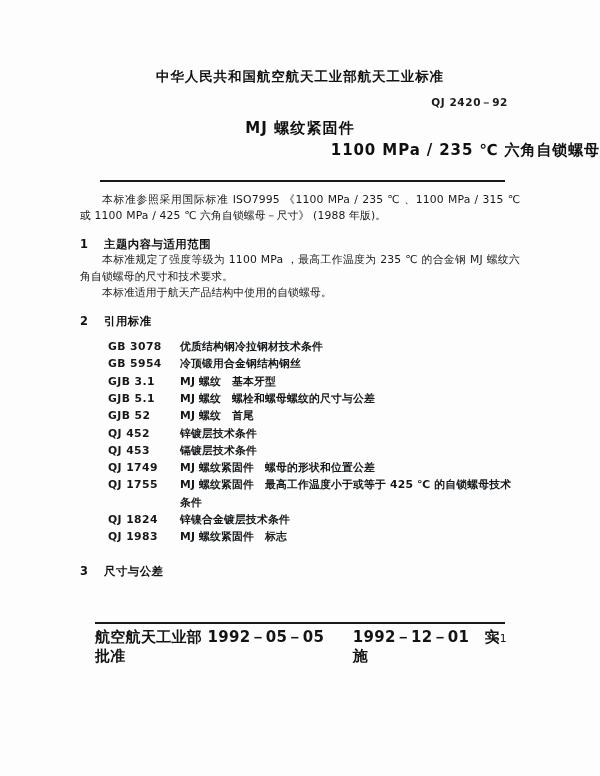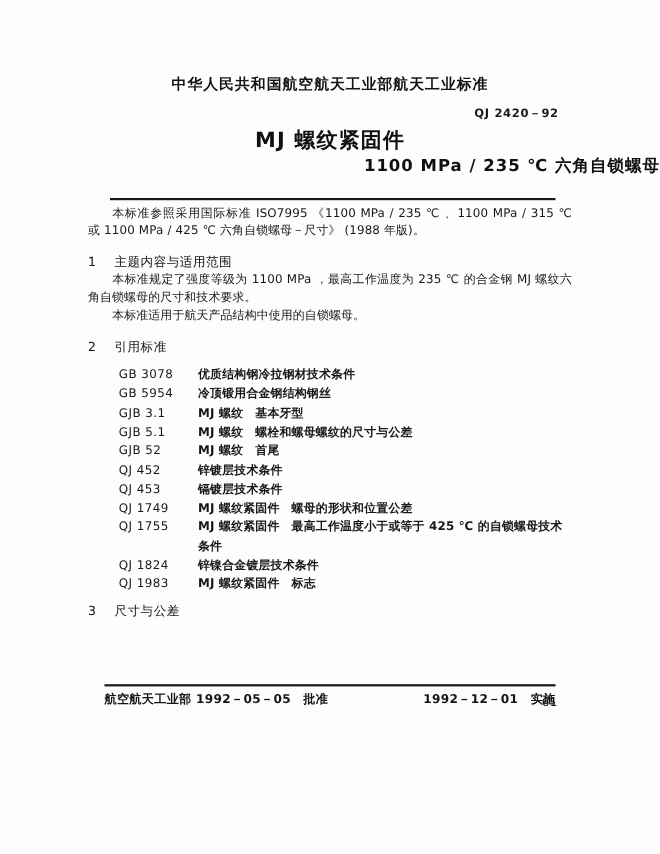--- a/index.html
+++ b/index.html
@@ -47,21 +47,21 @@
   }
 
   .doc-title {
     position: absolute;
     left: 0;
     top: 118px;
     width: 600px;
     text-align: center;
   }
   .doc-title .tline1 {
-    font-size: 19px;
+    font-size: 15px;
     font-weight: bold;
     letter-spacing: 1.1px;
     color: #101010;
     line-height: 21px;
   }
   .doc-title .tline2 {
     font-size: 15px;
     font-weight: bold;
     letter-spacing: 0.9px;
     color: #101010;
@@ -84,40 +84,40 @@
     top: 622px;
     width: 410px;
     height: 2px;
     background: #181818;
   }
 
   
   .body-area {
     position: absolute;
     left: 80px;
-    top: 186px;
+    top: 192px;
     width: 440px;
   }
 
   p.para {
     margin: 0;
     font-size: 10.8px;
     line-height: 16.2px;
     text-align: justify;
     letter-spacing: 0.15px;
     color: #15181a;
   }
   p.para.indent {
     text-indent: 22px;
   }
 
   h2.section {
     margin: 13px 0 0 0;
     font-size: 11.4px;
-    font-weight: normal;
+    font-weight: bold;
     letter-spacing: 0.5px;
     color: #101010;
   }
   h2.section .num {
     display: inline-block;
     width: 24px;
   }
 
   .gap-after-section { margin-top: 9px; }
 
@@ -130,21 +130,21 @@
   ul.ref-list li {
     display: flex;
     font-size: 10.8px;
     line-height: 17.3px;
     letter-spacing: 0.15px;
     color: #15181a;
     padding-left: 28px;
   }
   .ref-code {
     flex: 0 0 72px;
-    font-weight: normal;
+    font-weight: bold;
     letter-spacing: 0.4px;
   }
   .ref-name {
     flex: 1 1 auto;
     font-weight: bold;
     letter-spacing: 0.2px;
   }
 
   
   .clause {
@@ -161,21 +161,21 @@
   }
 
   
   .footer {
     position: absolute;
     left: 95px;
     top: 628px;
     width: 410px;
     display: flex;
     justify-content: space-between;
-    font-size: 11px;
+    font-size: 15px;
     font-weight: bold;
     letter-spacing: 0.3px;
     color: #141414;
   }
   .page-number {
     position: absolute;
     right: 93px;
     top: 632px;
     font-size: 10.8px;
     letter-spacing: 0.4px;
@@ -254,21 +254,21 @@
       <li>
         <span class="ref-code">QJ 1824</span>
         <span class="ref-name">锌镍合金镀层技术条件</span>
       </li>
       <li>
         <span class="ref-code">QJ 1983</span>
         <span class="ref-name">MJ 螺纹紧固件　标志</span>
       </li>
     </ul>
 
-    <h2 class="section" style="margin-top:8px;">
+    <h2 class="section" style="margin-top:18px;">
       <span class="num">3</span><span>尺寸与公差</span>
     </h2>
 
 
   </div>
 
   <div class="rule-bottom"></div>
 
   <div class="footer">
     <span>航空航天工业部 1992－05－05　批准</span>

